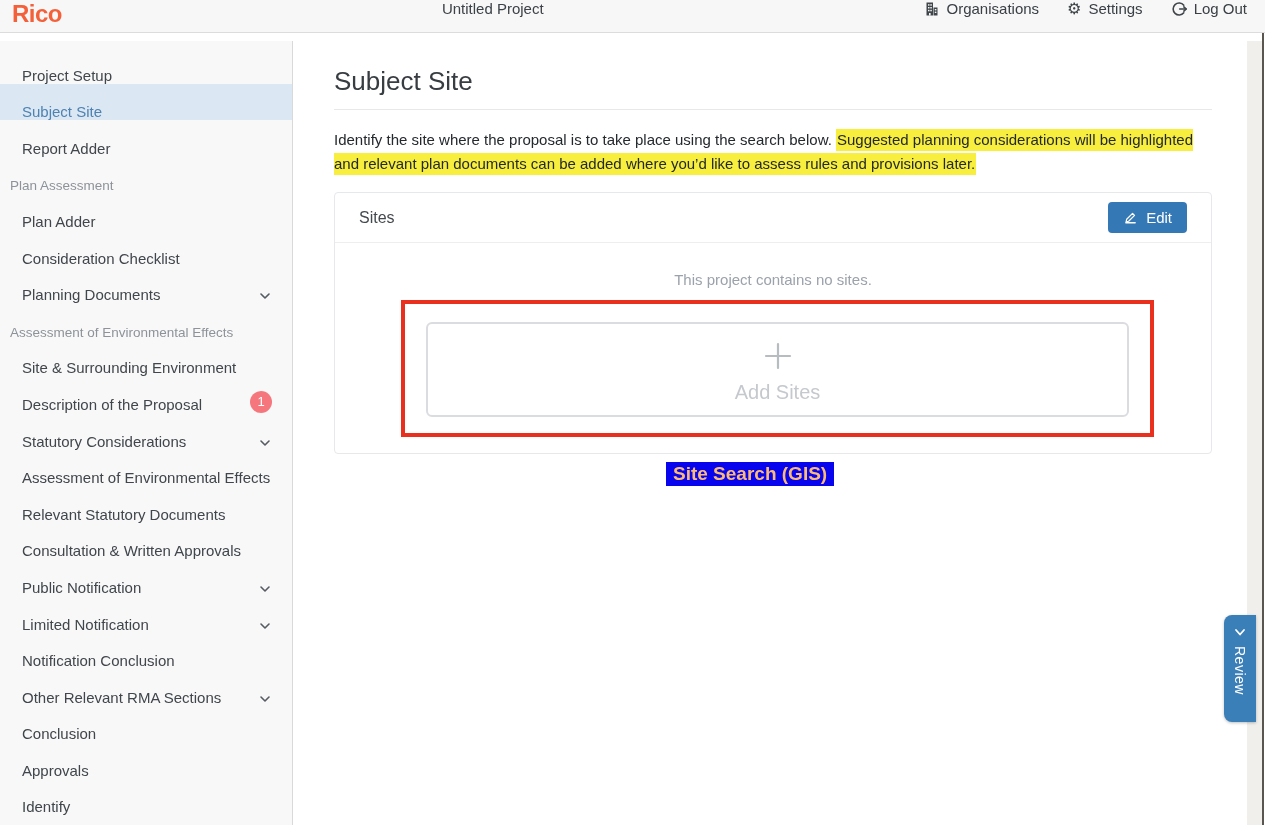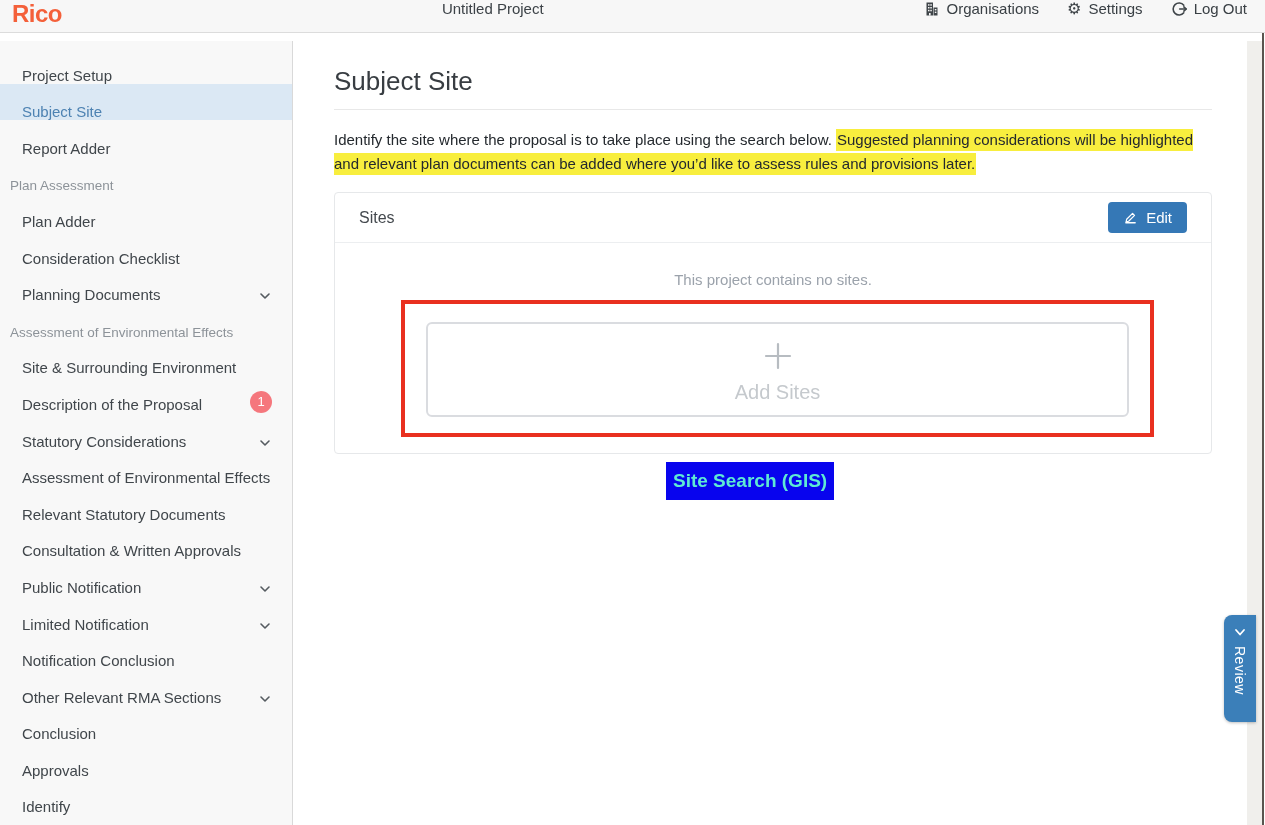--- a/index.html
+++ b/index.html
@@ -48,21 +48,21 @@
   .card-body { padding:28px 0 16px; }
   .empty-msg { text-align:center; font-size:15px; color:#9ba2ab; margin-bottom:12px; }
 
   .red-annotation { margin:6px 57px 0 66px; border:4px solid #e9301f; padding:18px 21px 16px; }
   .add-sites-btn { width:100%; height:95px; background:#fff; border:2px solid #dadce0;
     border-radius:6px; display:flex; flex-direction:column; align-items:center;
     justify-content:center; gap:5px; cursor:pointer; font-family:inherit; }
   .add-sites-label { font-size:20px; color:#c5c9cd; }
 
   .gis-annotation { display:inline-block; margin:8px 0 0 332px; background:#0804ee;
-    color:#5eead4; font-weight:bold; font-size:19px; padding:8px 7px; }
+    color:#fdba74; font-weight:bold; font-size:19px; padding:1px 7px; }
 
   
   .scroll-track { position:fixed; top:41px; right:3px; width:15px; height:784px;
     background:#f0efec; z-index:40; }
   .window-edge { position:fixed; top:0; right:1.5px; width:2px; height:825px;
     background:#59554f; z-index:41; }
   .review-tab { position:fixed; top:615px; right:9px; width:32px; height:107px;
     background:#3b7fb9; border-radius:8px 0 0 8px; z-index:60; cursor:pointer;
     display:flex; flex-direction:column; align-items:center; padding-top:12px;
     box-shadow:0 1px 3px rgba(0,0,0,.25); }

